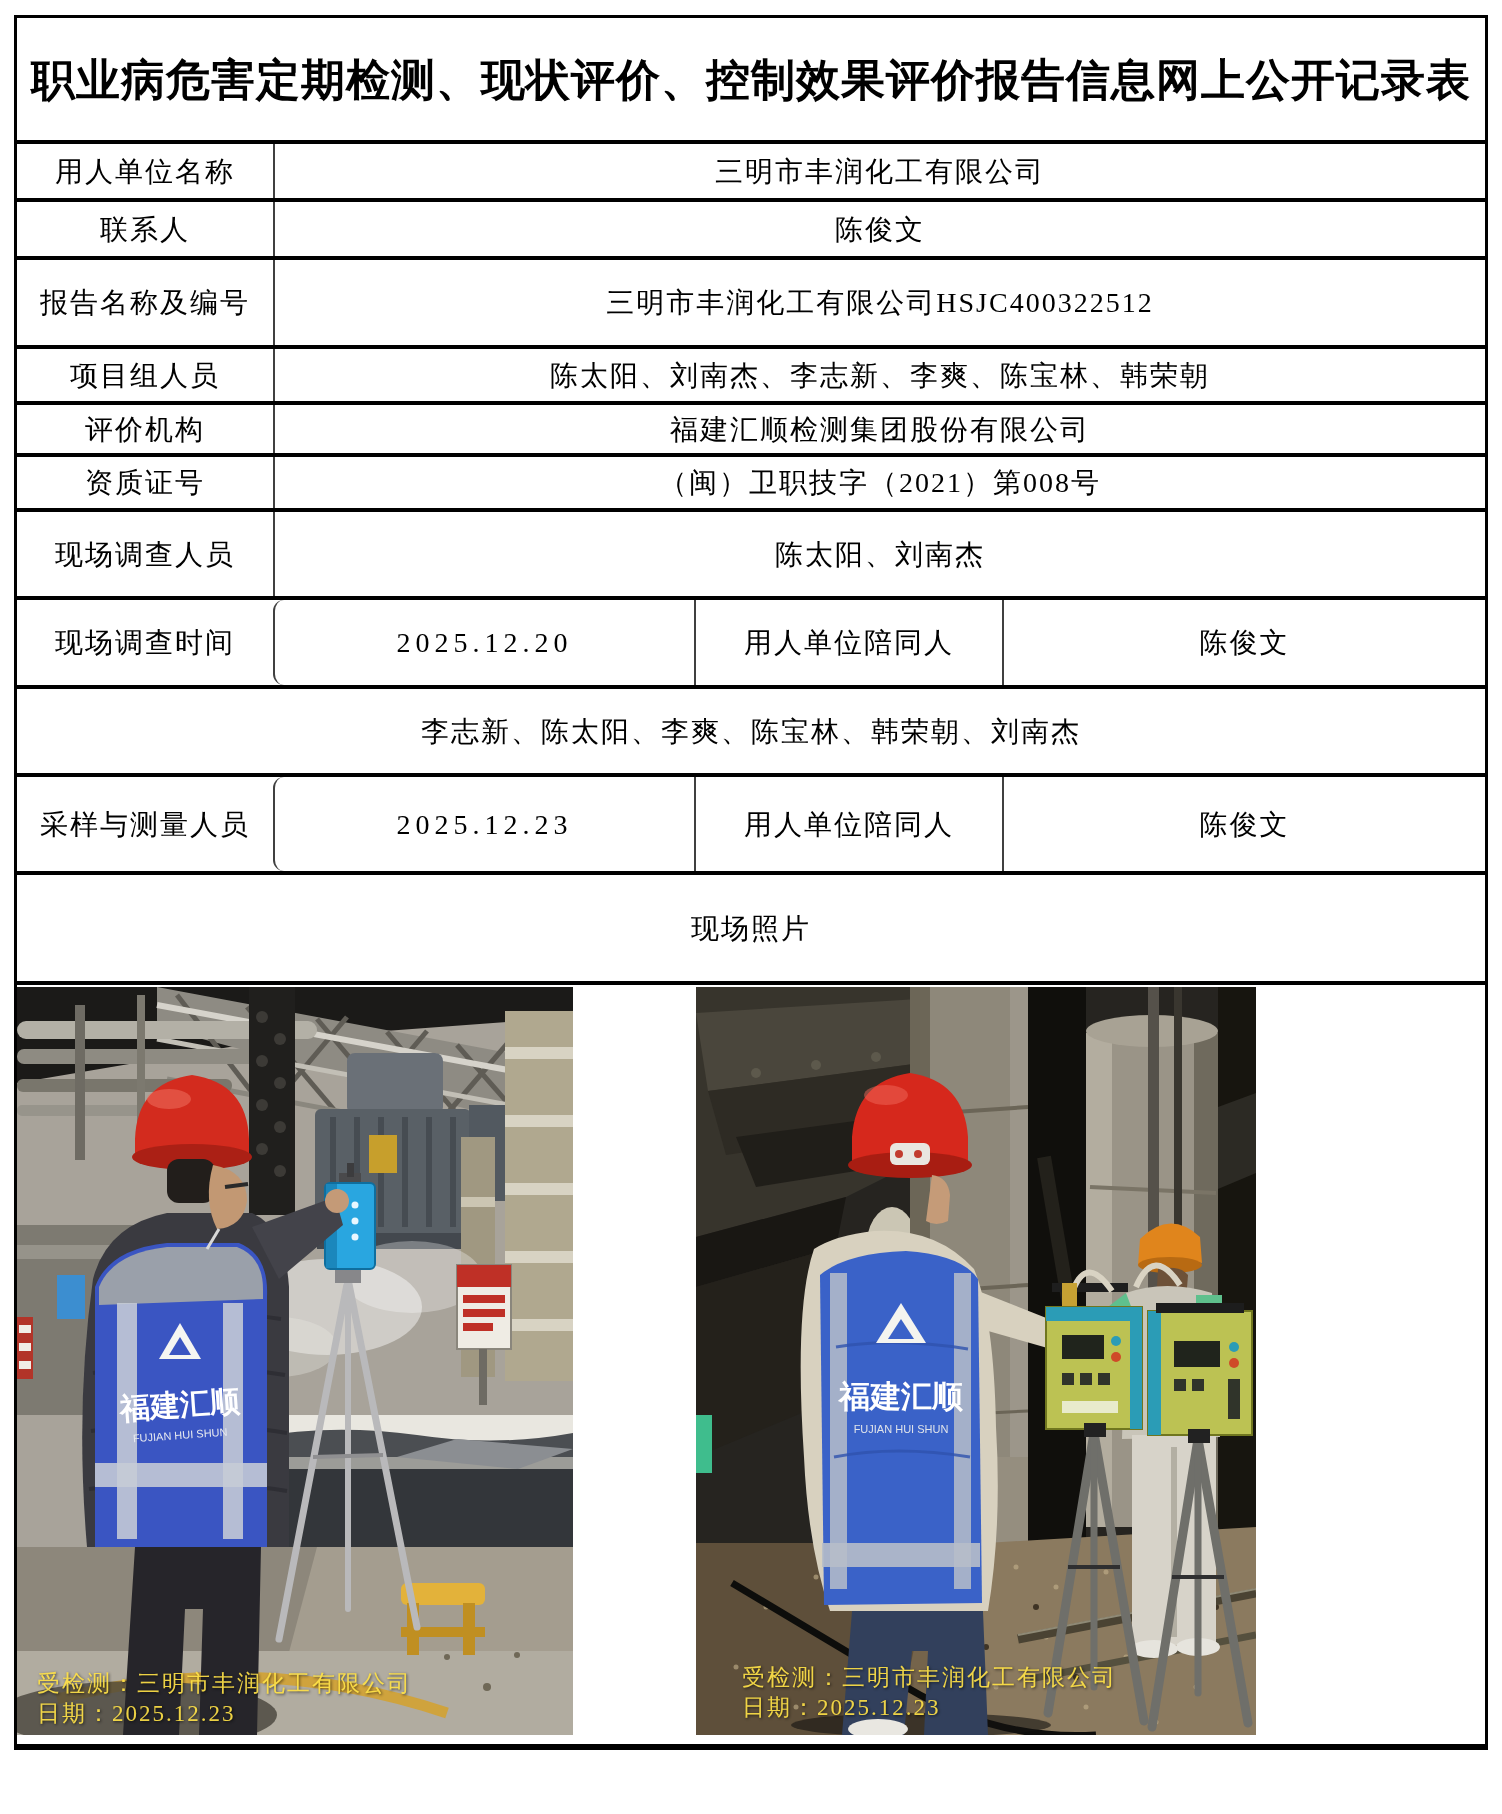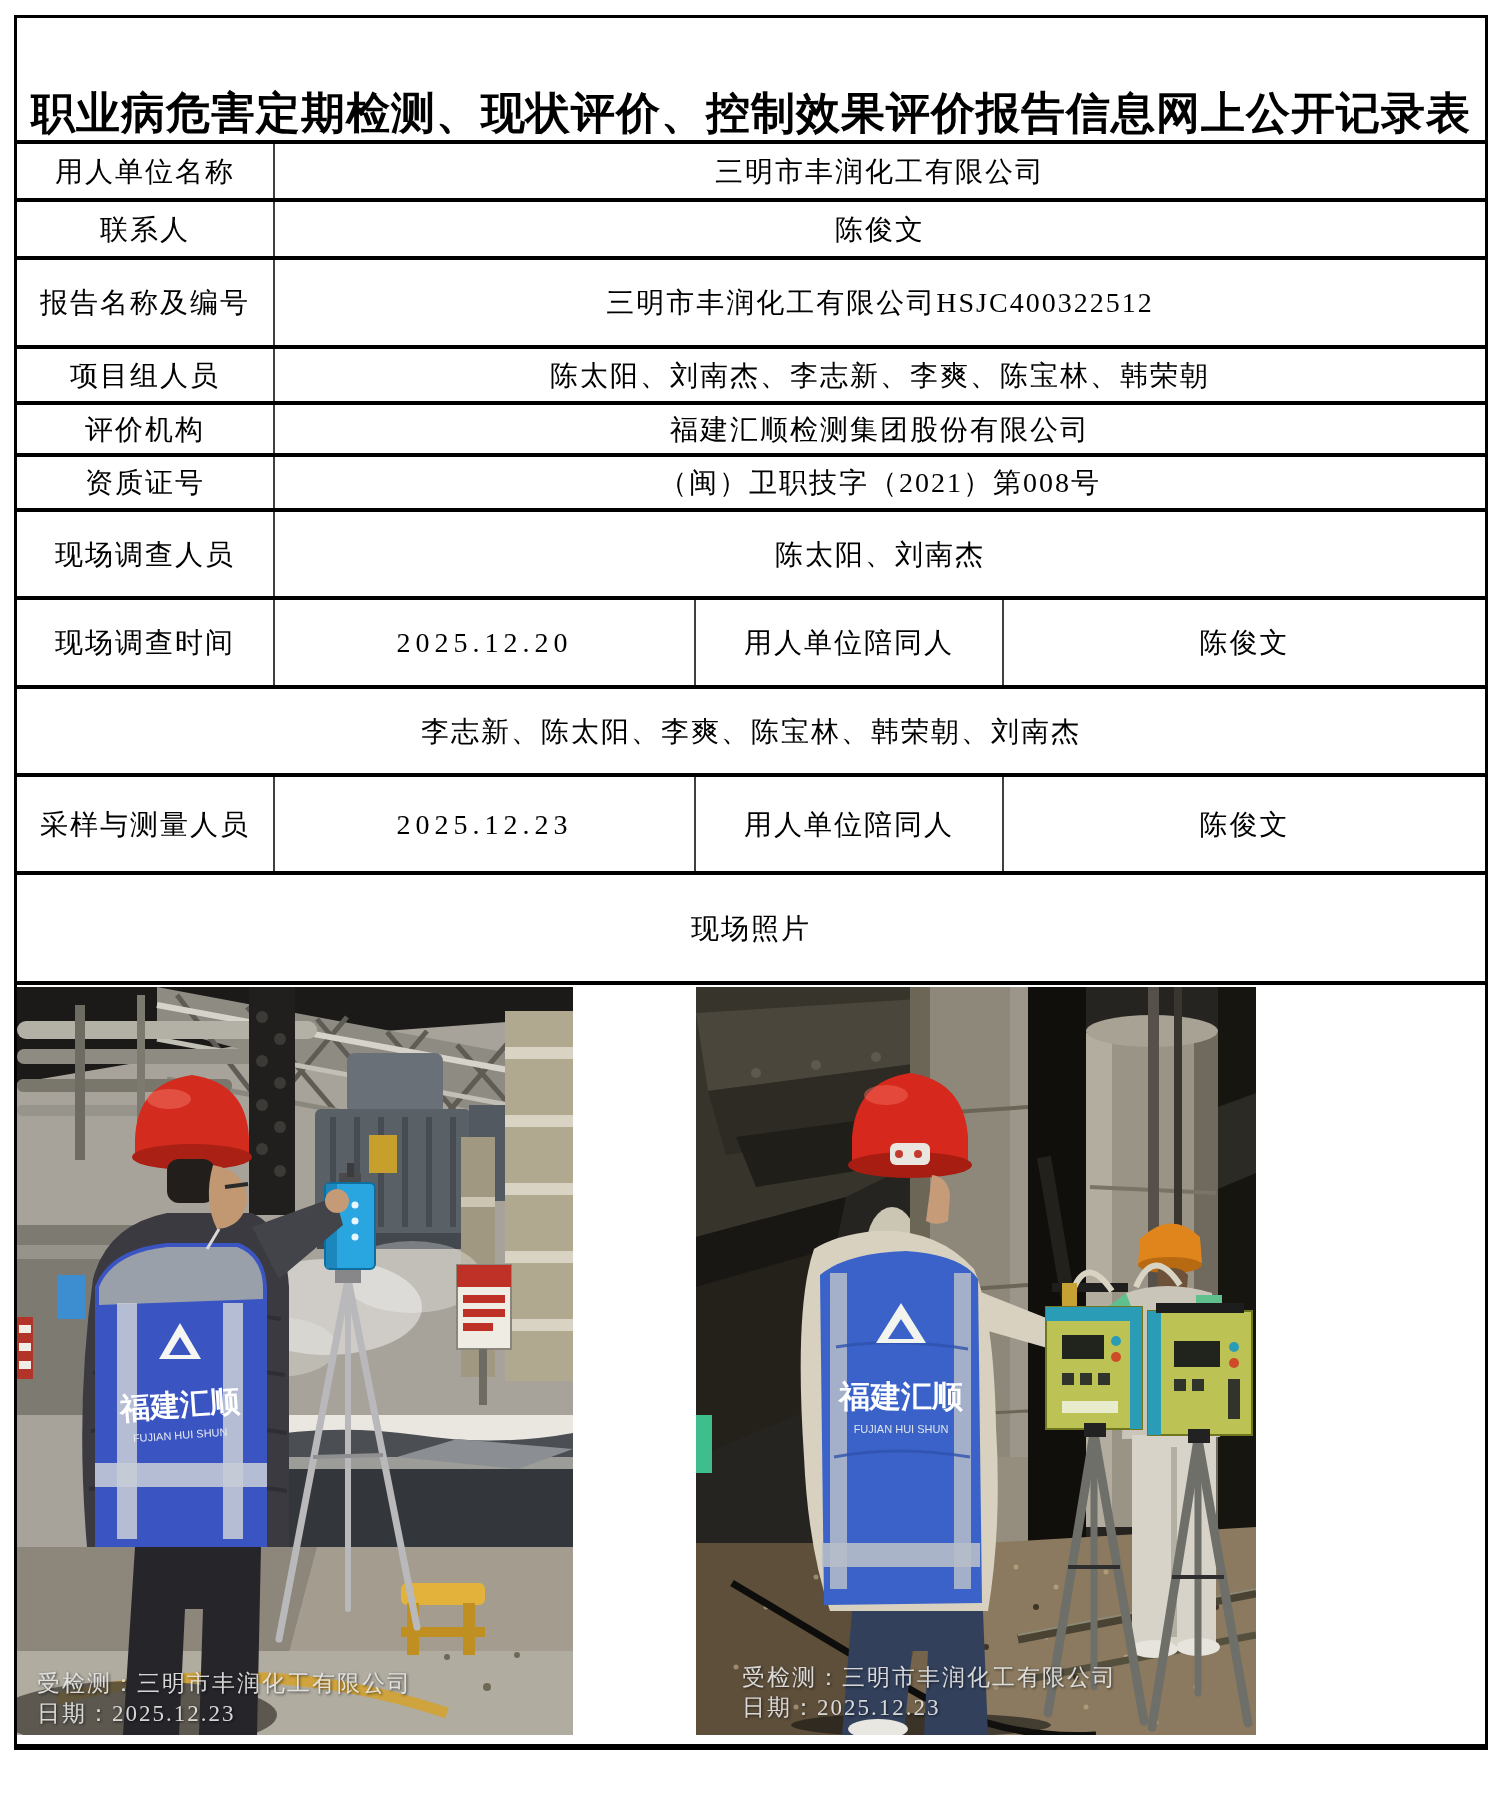--- a/index.html
+++ b/index.html
@@ -1,42 +1,42 @@
 <!DOCTYPE html>
 <html><head>
 <meta charset="utf-8">
 <style>
   html,body{margin:0;padding:0;background:#ffffff;width:1502px;height:1814px;overflow:hidden;}
   .page{position:absolute;left:0;top:0;width:1502px;height:1814px;background:#fff;
         font-family:"Liberation Serif","DejaVu Serif",serif;color:#000;}
   .tbl{position:absolute;left:14px;top:15px;width:1474px;box-sizing:border-box;
        border:3px solid #000;border-bottom-width:6px;background:#fff;}
   .row{display:flex;border-top:4px solid #000;box-sizing:border-box;align-items:stretch;}
-  .row.first{border-top:none;align-items:flex-end;}
+  .row.first{border-top:none;}
   .cell{display:flex;align-items:center;justify-content:center;text-align:center;
         box-sizing:border-box;font-size:28px;letter-spacing:2px;line-height:1.25;padding:0 8px;}
   .cell + .cell{border-left:2px solid #404040;}
   .c1{width:256px;flex:none;}
-  .c2{width:421px;flex:none;}
+  .c2{width:421px;flex:none;border-radius:11px;}
   .c3{width:308px;flex:none;}
   .c4{flex:1;}
   .cv{flex:1;}
   .date{letter-spacing:5px;}
   .title-row{height:122px;}
   .title-cell{flex:1;font-family:"Liberation Sans","DejaVu Sans",sans-serif;
               font-weight:bold;font-size:44px;letter-spacing:1px;}
   .hr1{height:58px}.hr2{height:62px}.hr3{height:58px}.hr4{height:89px}
   .hr5{height:56px}.hr6{height:52px}.hr7{height:55px}.hr8{height:88px}
   .hr9{height:89px}.hr10{height:88px}.hr11{height:98px}.hr12{height:110px}
   .photos-row{height:763px;position:relative;display:block;}
   .photo{position:absolute;top:2px;height:748px;overflow:hidden;background:#555;}
   .photo-left{left:0;width:556px;}
   .photo-right{left:679px;width:560px;}
   .photo svg{display:block;width:100%;height:100%;}
-  .caption{position:absolute;color:#e5e5e5;font-size:23px;letter-spacing:2px;line-height:30px;
+  .caption{position:absolute;color:#fde047;font-size:23px;letter-spacing:2px;line-height:30px;
            white-space:nowrap;text-shadow:1px 1px 3px rgba(0,0,0,0.7);opacity:0.92;}
   .photo-left .caption{left:20px;top:682px;}
   .photo-right .caption{left:46px;top:676px;}
 </style>
 </head>
 <body>
 
 <div class="page">
   <div class="tbl">
 

